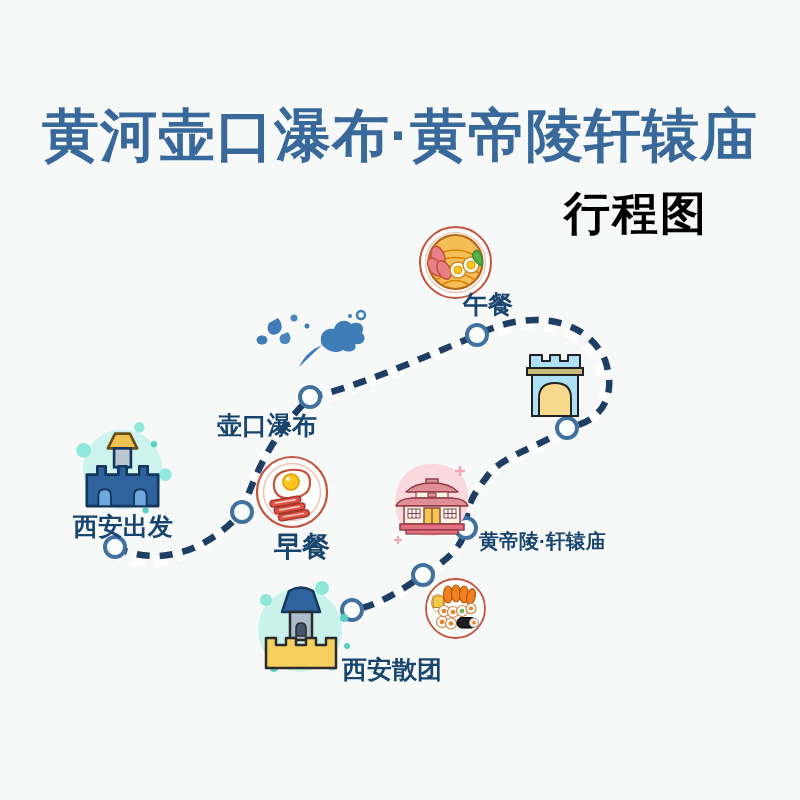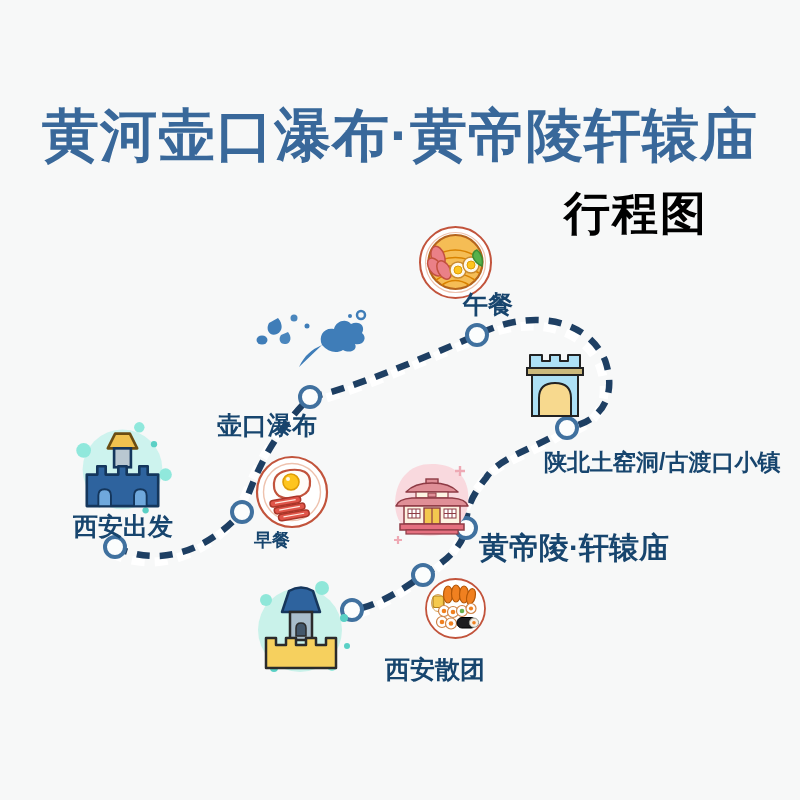--- a/index.html
+++ b/index.html
@@ -14,27 +14,27 @@
   .sub-title{
     position:absolute;left:564px;top:183px;
     font-size:46px;font-weight:900;color:#000000;letter-spacing:2px;white-space:nowrap;
   }
   .route-svg{position:absolute;left:0;top:0;z-index:1;}
   .icon{position:absolute;z-index:2;}
   .stop-label{
     position:absolute;z-index:3;color:#17456e;font-weight:900;white-space:nowrap;
   }
   .lbl-xian-start{left:73px;top:475px;font-size:25px;margin-top:35px;}
-  .lbl-breakfast{left:254px;top:528px;width:76px;text-align:left;font-size:18px;}
+  .lbl-breakfast{left:254px;top:528px;width:76px;text-align:right;font-size:28px;}
   .lbl-hukou{left:217px;top:363px;font-size:25px;margin-top:46px;}
   .lbl-lunch{left:463px;top:288px;font-size:25px;}
   .lbl-cave-town{left:544px;top:447px;font-size:23px;}
-  .lbl-temple{left:479px;top:528px;font-size:30px;}
+  .lbl-temple{left:479px;top:528px;font-size:20px;}
   .lbl-dinner{left:452px;top:632px;font-size:24px;}
-  .lbl-xian-end{left:342px;top:653px;font-size:25px;margin-left:43px;}
+  .lbl-xian-end{left:342px;top:653px;font-size:25px;}
 </style>
 </head>
 <body>
 
 <div class="canvas">
 
   <div class="main-title">黄河壶口瀑布·黄帝陵轩辕庙</div>
   <div class="sub-title">行程图</div>
 
   <svg class="route-svg" width="800" height="800" viewBox="0 0 800 800">
@@ -204,17 +204,16 @@
       <rect x="38" y="34" width="22" height="28" fill="#a9bdcb" stroke="#2b2b2b" stroke-width="2.5"></rect>
       <path d="M44 58 L44 50 Q44 45 49 45 Q54 45 54 50 L54 58 Z" fill="#44576b" stroke="#2b2b2b" stroke-width="1.5"></path>
       <path d="M14 90 L14 60 L24 60 L24 67 L34 67 L34 60 L44 60 L44 67 L54 67 L54 60 L64 60 L64 67 L74 67 L74 60 L84 60 L84 90 Z" fill="#f6d05e" stroke="#2b2b2b" stroke-width="2.5" stroke-linejoin="round"></path>
     </svg>
   </div>
 
   <div class="stop-label lbl-xian-start">西安出发</div>
   <div class="stop-label lbl-breakfast">早餐</div>
   <div class="stop-label lbl-hukou">壶口瀑布</div>
   <div class="stop-label lbl-lunch">午餐</div>
-  <div class="stop-label lbl-cave-town">陕北土窑洞/古渡口小镇</div>
   <div class="stop-label lbl-temple">黄帝陵·轩辕庙</div>
   <div class="stop-label lbl-xian-end">西安散团</div>
 
 </div>
 
 </body></html>

